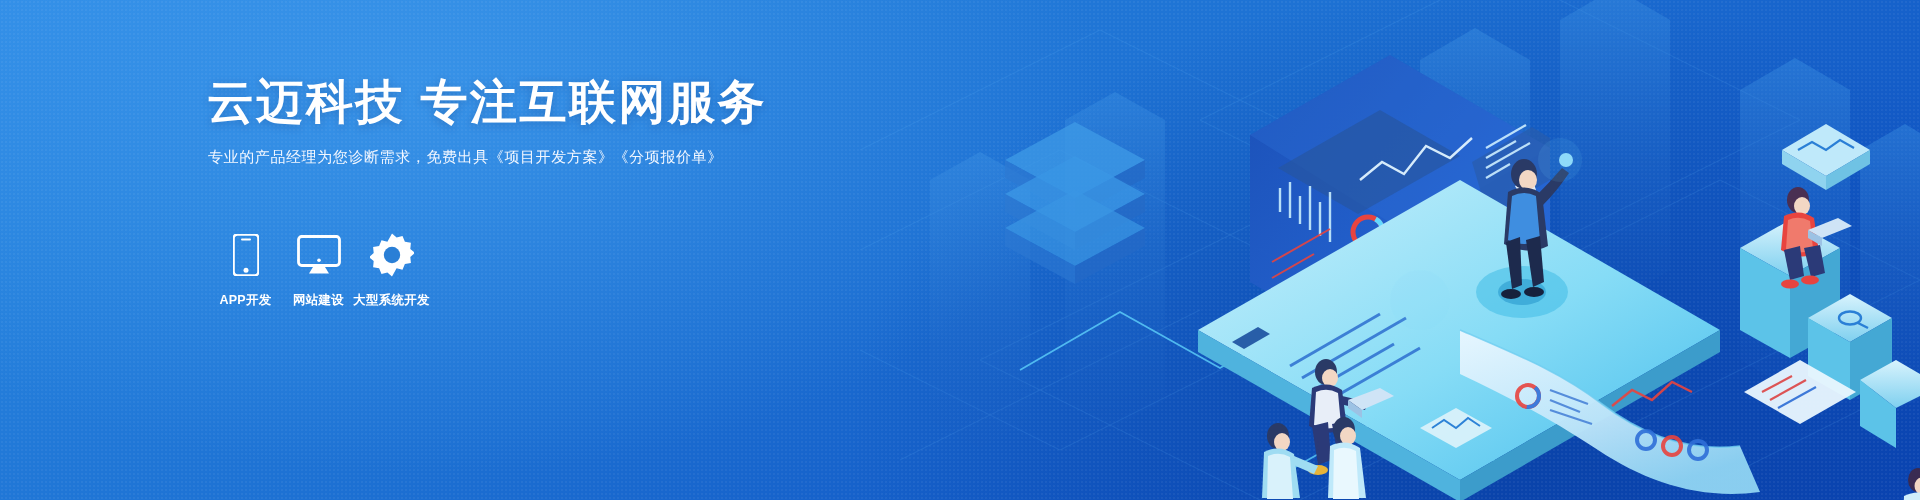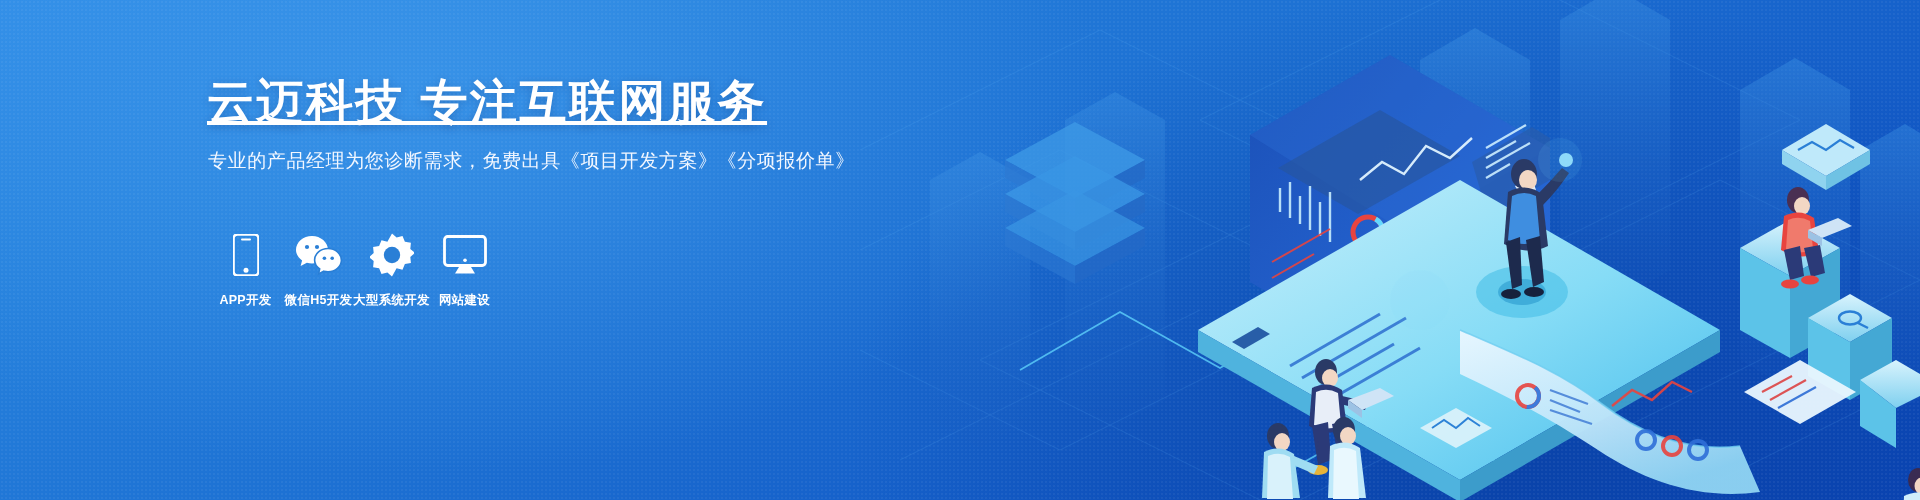--- a/index.html
+++ b/index.html
@@ -29,25 +29,24 @@
     opacity:.30;pointer-events:none;
   }
 
   
   #content{position:absolute;left:207px;top:0;width:760px;height:500px;}
   #headline{
     position:absolute;top:74px;left:0;
     font-size:47px;font-weight:bold;color:#ffffff;
     letter-spacing:2.5px;line-height:1.18;white-space:nowrap;
     text-shadow:0 2px 8px rgba(0,30,90,.22);
-    text-decoration:underline;
   }
   .sub{
     position:absolute;left:1px;
-    font-size:19px;color:#f2f7ff;letter-spacing:.6px;white-space:nowrap;
+    font-size:15px;color:#f2f7ff;letter-spacing:.6px;white-space:nowrap;
     font-weight:normal;
   }
   #sub1{top:148px;}
   #sub2{top:182px;}
 
   
   #icons{position:absolute;top:232px;left:2px;display:flex;align-items:flex-start;}
   .icon-item{
     width:73px;display:flex;flex-direction:column;align-items:center;
   }
@@ -98,57 +97,42 @@
           <svg width="26" height="42" viewBox="0 0 26 42">
             <rect x="0.5" y="0.5" width="25" height="41" rx="4" ry="4" fill="none" stroke="#ffffff" stroke-width="2.6"></rect>
             <rect x="8" y="4.6" width="10" height="2" rx="1" fill="#ffffff"></rect>
             <circle cx="13" cy="36.2" r="2.5" fill="#ffffff"></circle>
           </svg>
         </div>
         <div class="icon-label">APP开发</div>
       </div>
 
 
+
       <div class="icon-item">
         <div class="icon-box">
-          <svg width="48" height="42" viewBox="0 0 48 42">
-            <path d="M17 2C8.2 2 1 8.2 1 15.8c0 4.3 2.4 8.1 6.1 10.6L5.6 32l6.3-3.3
-                     c1.6.4 3.3.7 5.1.7 8.8 0 16-6.2 16-13.6S25.8 2 17 2z" fill="#ffffff"></path>
-            <circle cx="12" cy="13" r="2.1" fill="#2a7fd6"></circle>
-            <circle cx="22" cy="13" r="2.1" fill="#2a7fd6"></circle>
-            <path d="M33 14.5c-7.4 0-13.4 5.2-13.4 11.5 0 3.6 2 6.8 5.1 8.9L23.5 40l5.4-2.8
-                     c1.3.3 2.7.5 4.1.5 7.4 0 13.4-5.2 13.4-11.5S40.4 14.5 33 14.5z" fill="#ffffff" stroke="#2a7fd6" stroke-width="1.6"></path>
-            <circle cx="29.4" cy="24.3" r="1.8" fill="#2a7fd6"></circle>
-            <circle cx="37.2" cy="24.3" r="1.8" fill="#2a7fd6"></circle>
+          <svg width="44" height="40" viewBox="0 0 44 40">
+            <rect x="1.5" y="1.5" width="41" height="29" rx="3.2" ry="3.2" fill="none" stroke="#ffffff" stroke-width="2.8"></rect>
+            <circle cx="22" cy="25.2" r="1.8" fill="#ffffff"></circle>
+            <path d="M16 32 L28 32 L32 38.5 L12 38.5 Z" fill="#ffffff"></path>
           </svg>
         </div>
-        <div class="icon-label">微信H5开发</div>
+        <div class="icon-label">网站建设</div>
       </div>
 
       <div class="icon-item">
         <div class="icon-box">
           <svg width="44" height="44" viewBox="0 0 44 44">
             <path d="M22 0.5l4.6 4.1 5.9-1.6 2.4 5.7 6 1.1-.6 6.1 4.6 4-4.6 4 .6 6.1-6 1.1
                      -2.4 5.7-5.9-1.6L22 43.5l-4.6-4.1-5.9 1.6-2.4-5.7-6-1.1.6-6.1-4.6-4 4.6-4
                      -.6-6.1 6-1.1 2.4-5.7 5.9 1.6z" fill="#ffffff"></path>
             <circle cx="22" cy="22" r="8.2" fill="#2a7fd6"></circle>
           </svg>
         </div>
         <div class="icon-label">大型系统开发</div>
-      </div>
-
-      <div class="icon-item">
-        <div class="icon-box">
-          <svg width="44" height="40" viewBox="0 0 44 40">
-            <rect x="1.5" y="1.5" width="41" height="29" rx="3.2" ry="3.2" fill="none" stroke="#ffffff" stroke-width="2.8"></rect>
-            <circle cx="22" cy="25.2" r="1.8" fill="#ffffff"></circle>
-            <path d="M16 32 L28 32 L32 38.5 L12 38.5 Z" fill="#ffffff"></path>
-          </svg>
-        </div>
-        <div class="icon-label">网站建设</div>
       </div>
 
     </div>
   </div>
 
   <div id="illus">
     <svg width="1060" height="500" viewBox="0 0 1060 500" aria-hidden="true">
       <defs>
         <linearGradient id="gScreen" x1="0" y1="0" x2="1" y2="1">
           <stop offset="0%" stop-color="#1b4fb6"></stop>

